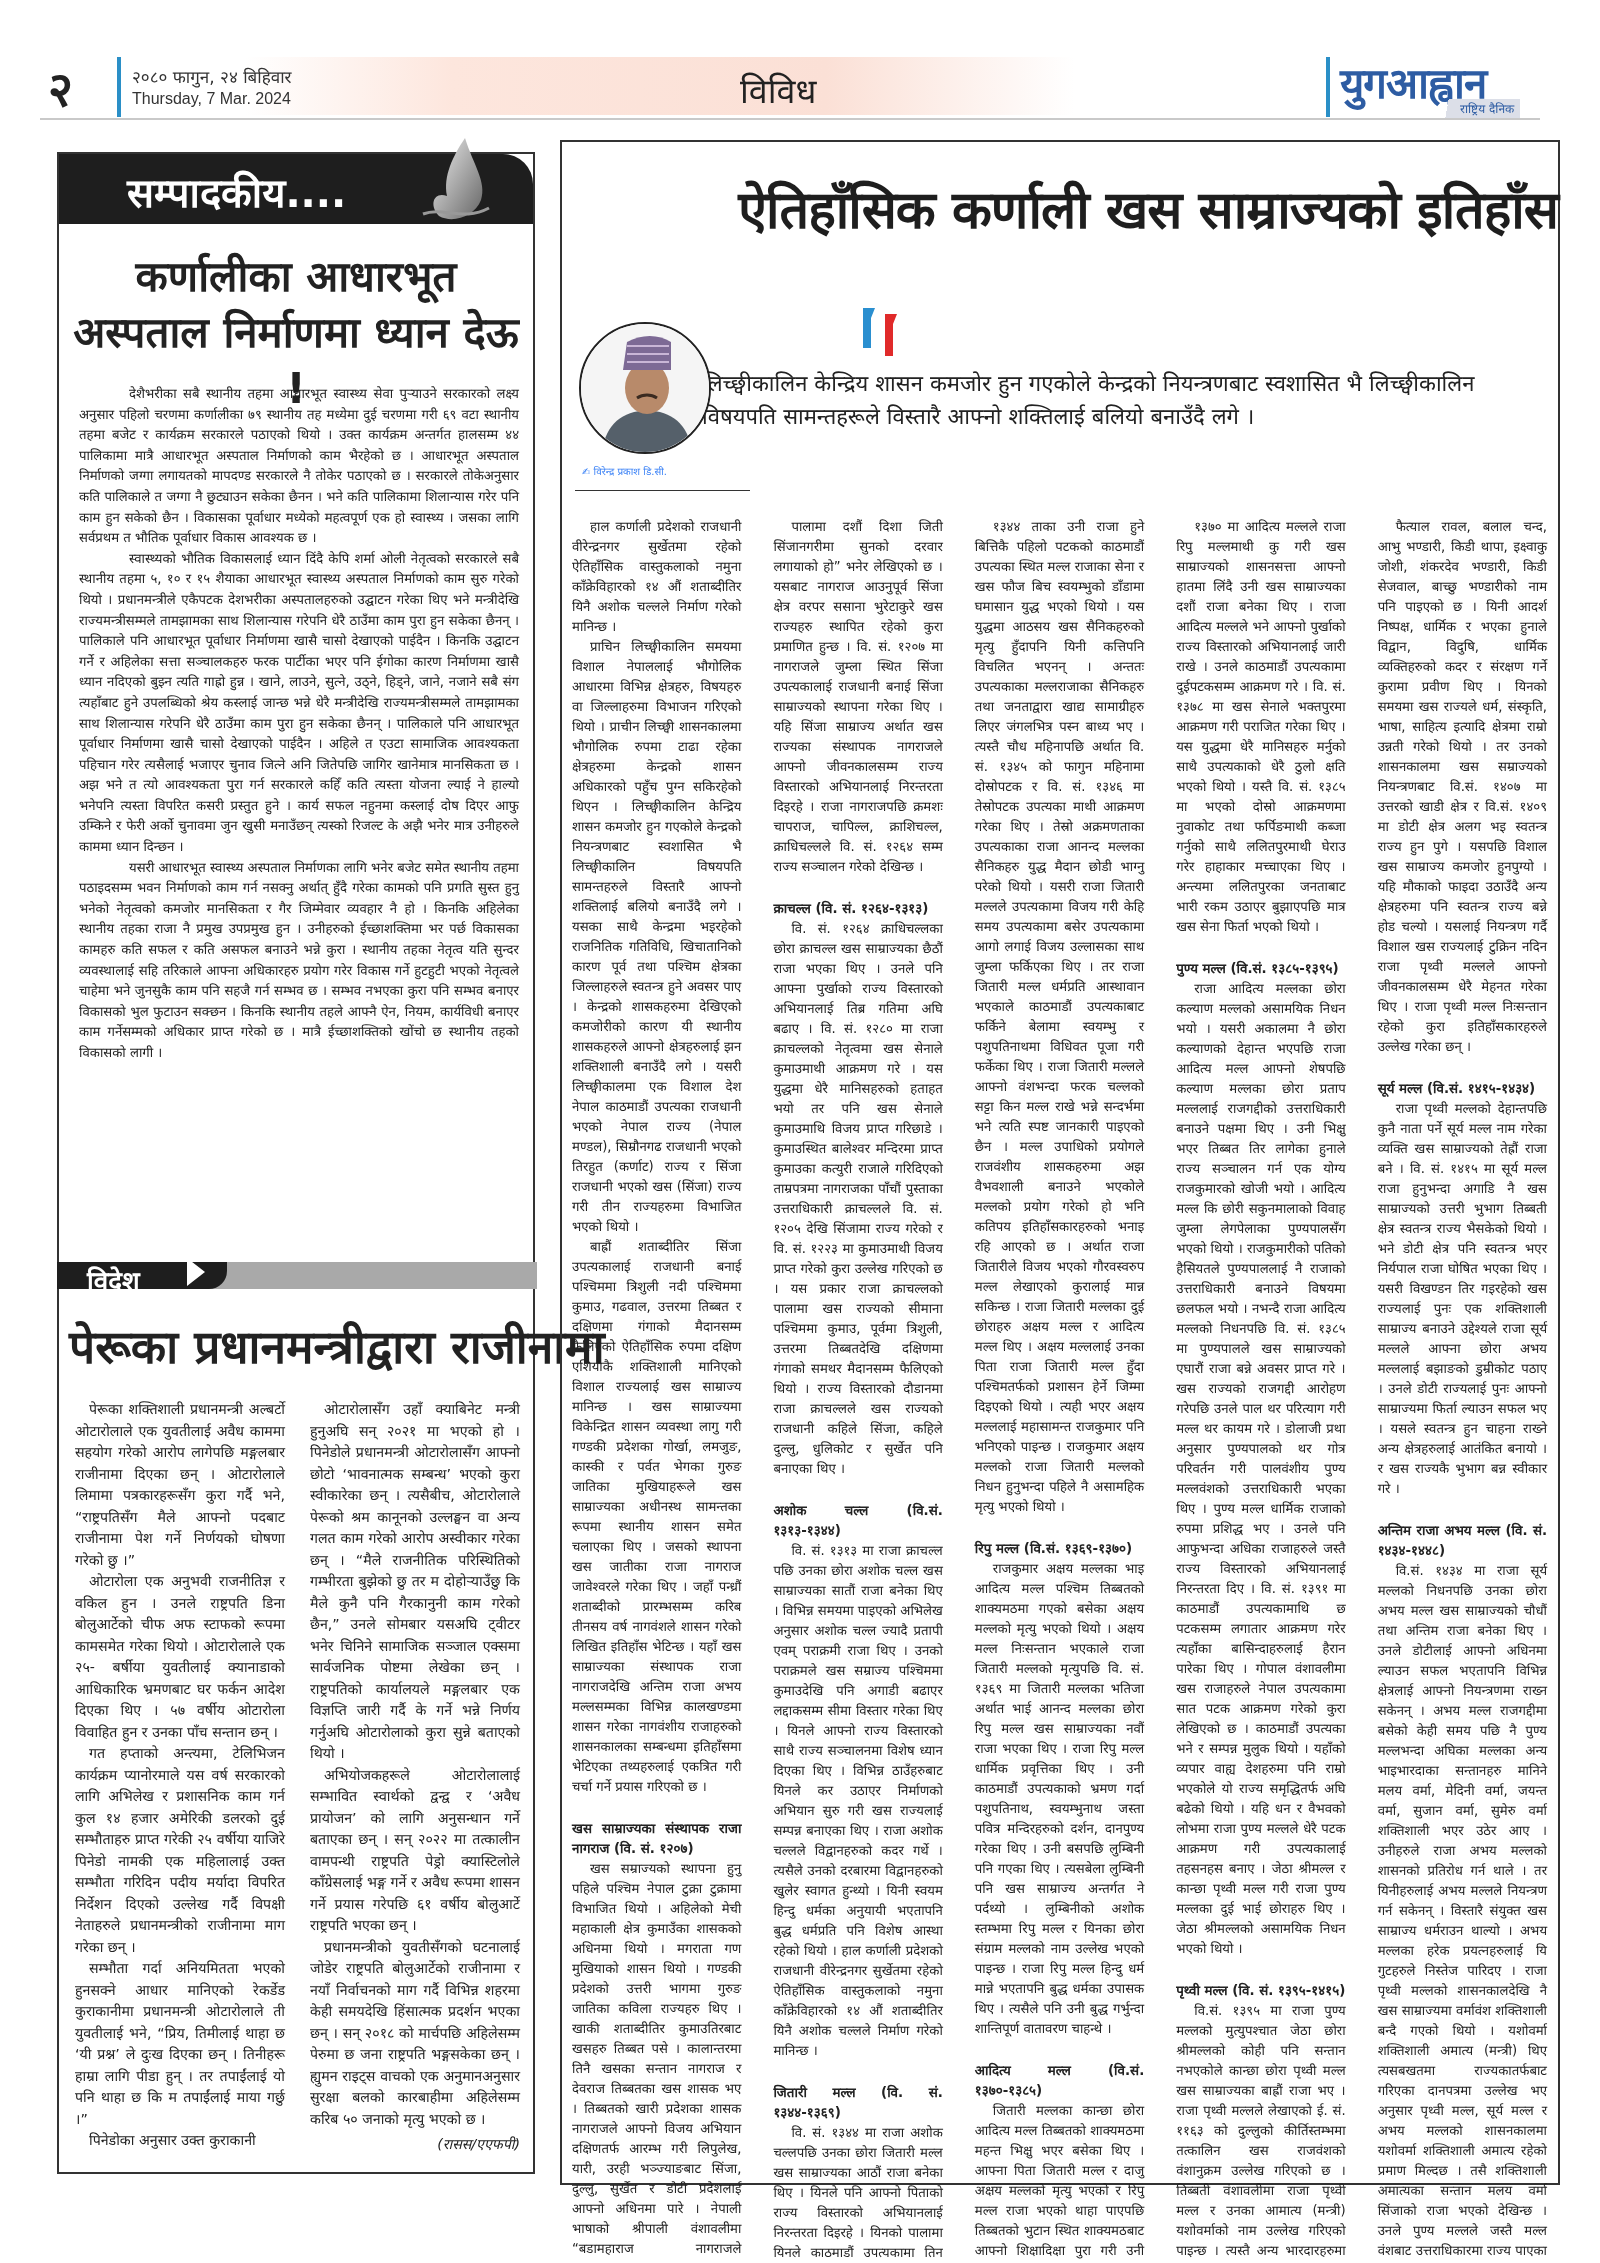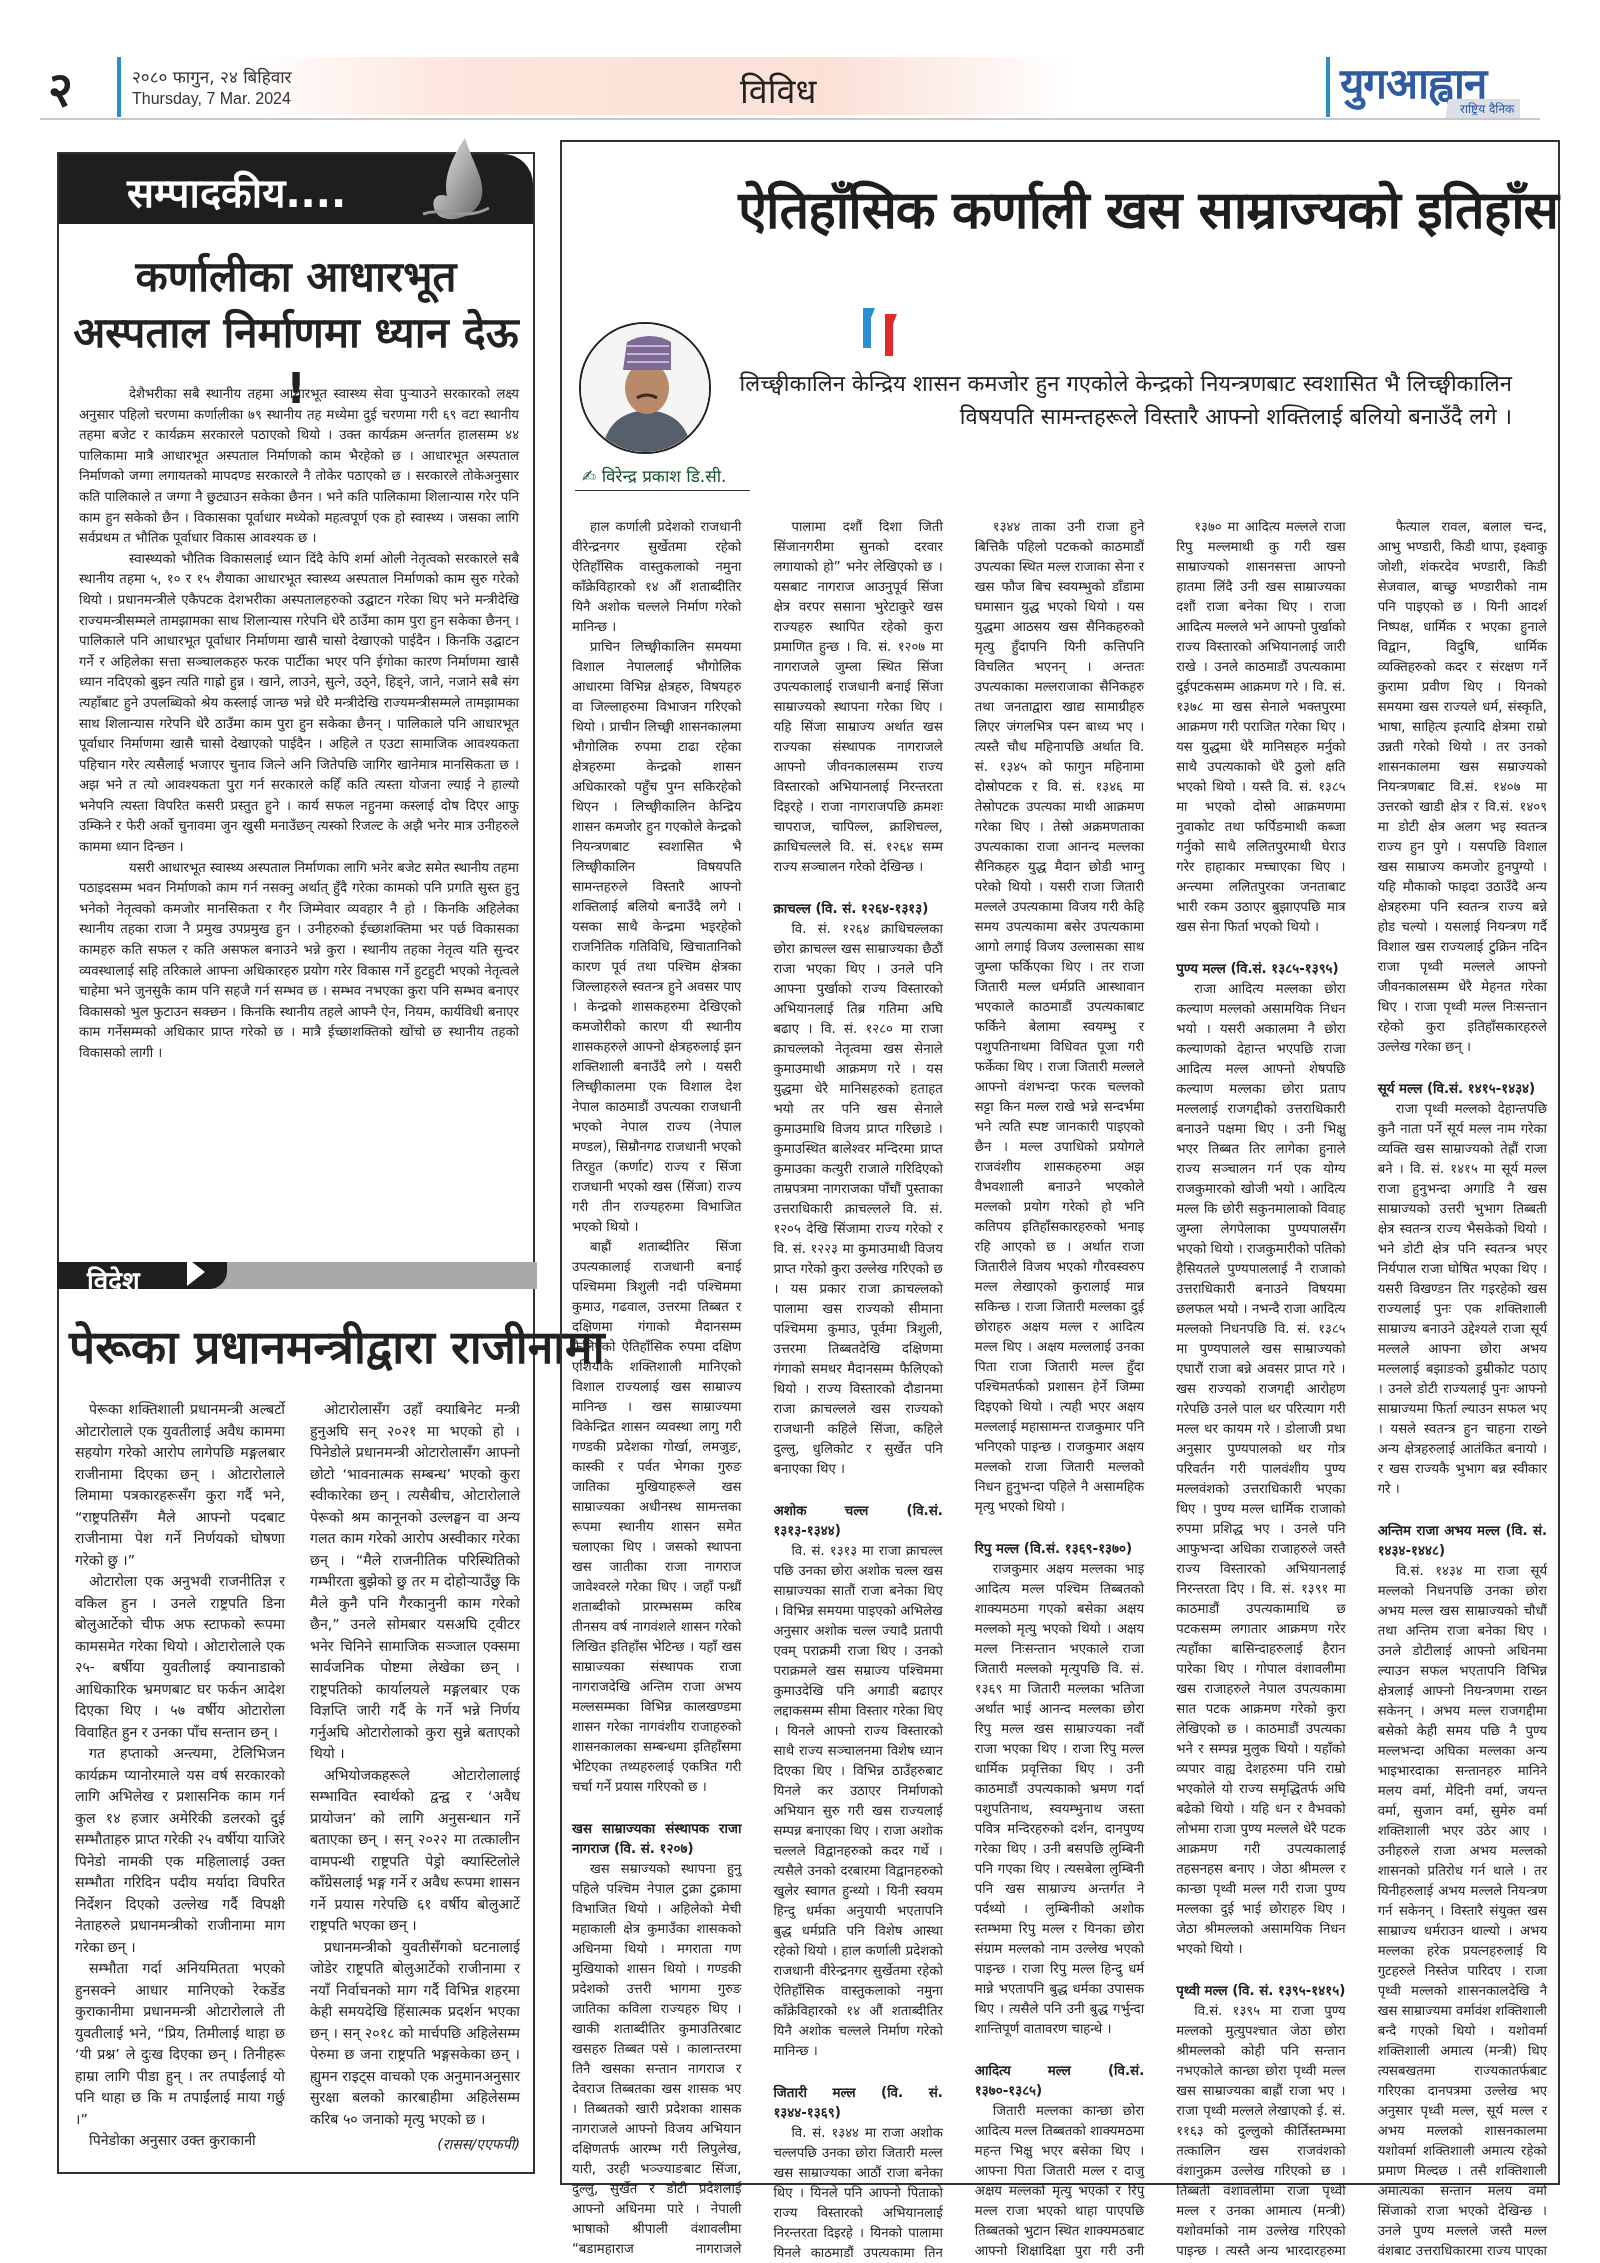--- a/index.html
+++ b/index.html
@@ -37,23 +37,23 @@
   .videsh-headline { position: absolute; left: 10px; top: 50px; font-size: 46px; color: #222; white-space: nowrap; }
   .videsh-cols { position: absolute; left: 16px; top: 135px; width: 445px; display: flex; gap: 25px; justify-content: space-between; }
   .videsh-cols .col { width: 210px; font-size: 14.2px; line-height: 21.5px; text-align: justify; }
   .videsh-cols p { text-indent: 14px; }
   .credit { text-align: right; font-style: italic; margin-top: 4px; }
 
   
   .article { position: absolute; left: 560px; top: 140px; width: 1000px; height: 2045px; border: 2px solid #333; }
   .art-headline { position: absolute; left: 0; top: 30px; width: 100%; text-align: right; font-size: 52px; font-weight: bold; color: #1e1e1e; white-space: nowrap; letter-spacing: -1px; }
   .quote-marks { position: absolute; left: 293px; top: 158px; width: 50px; height: 70px; }
-  .pull-quote { position: absolute; left: 100px; top: 225px; width: 850px; text-align: right; font-size: 22px; line-height: 33px; color: #222; padding-left: 40px; }
+  .pull-quote { position: absolute; left: 100px; top: 225px; width: 850px; text-align: left; font-size: 22px; line-height: 33px; color: #222; padding-left: 40px; }
   .author-photo { position: absolute; left: 17px; top: 180px; width: 132px; height: 132px; border: 2px solid #222; border-radius: 50%; overflow: hidden; background: #f4f4f4; }
-  .author-byline { position: absolute; left: 20px; top: 322px; width: 140px; font-size: 17px; color: #14532d; white-space: nowrap; }
+  .author-byline { position: absolute; left: 20px; top: 322px; width: 140px; font-size: 10px; color: #3b82f6; white-space: nowrap; }
   .author-rule { position: absolute; left: 13px; top: 348px; width: 175px; height: 1px; background: #333; }
   .cols { position: absolute; left: 10px; top: 375px; width: 975px; display: flex; gap: 32px; }
   .cols .col { width: 180px; font-size: 13.2px; line-height: 20px; text-align: justify; color: #222; }
   .cols p { text-indent: 18px; margin-bottom: 0; }
   .cols h4 { font-size: 13.4px; font-weight: bold; margin-top: 22px; line-height: 20px; }
   .continued { text-align: right; font-weight: bold; margin-top: 4px; font-size: 13.5px; }
   .continued .arrow { color: #e02020; }
 </style>
 </head>
 <body>

